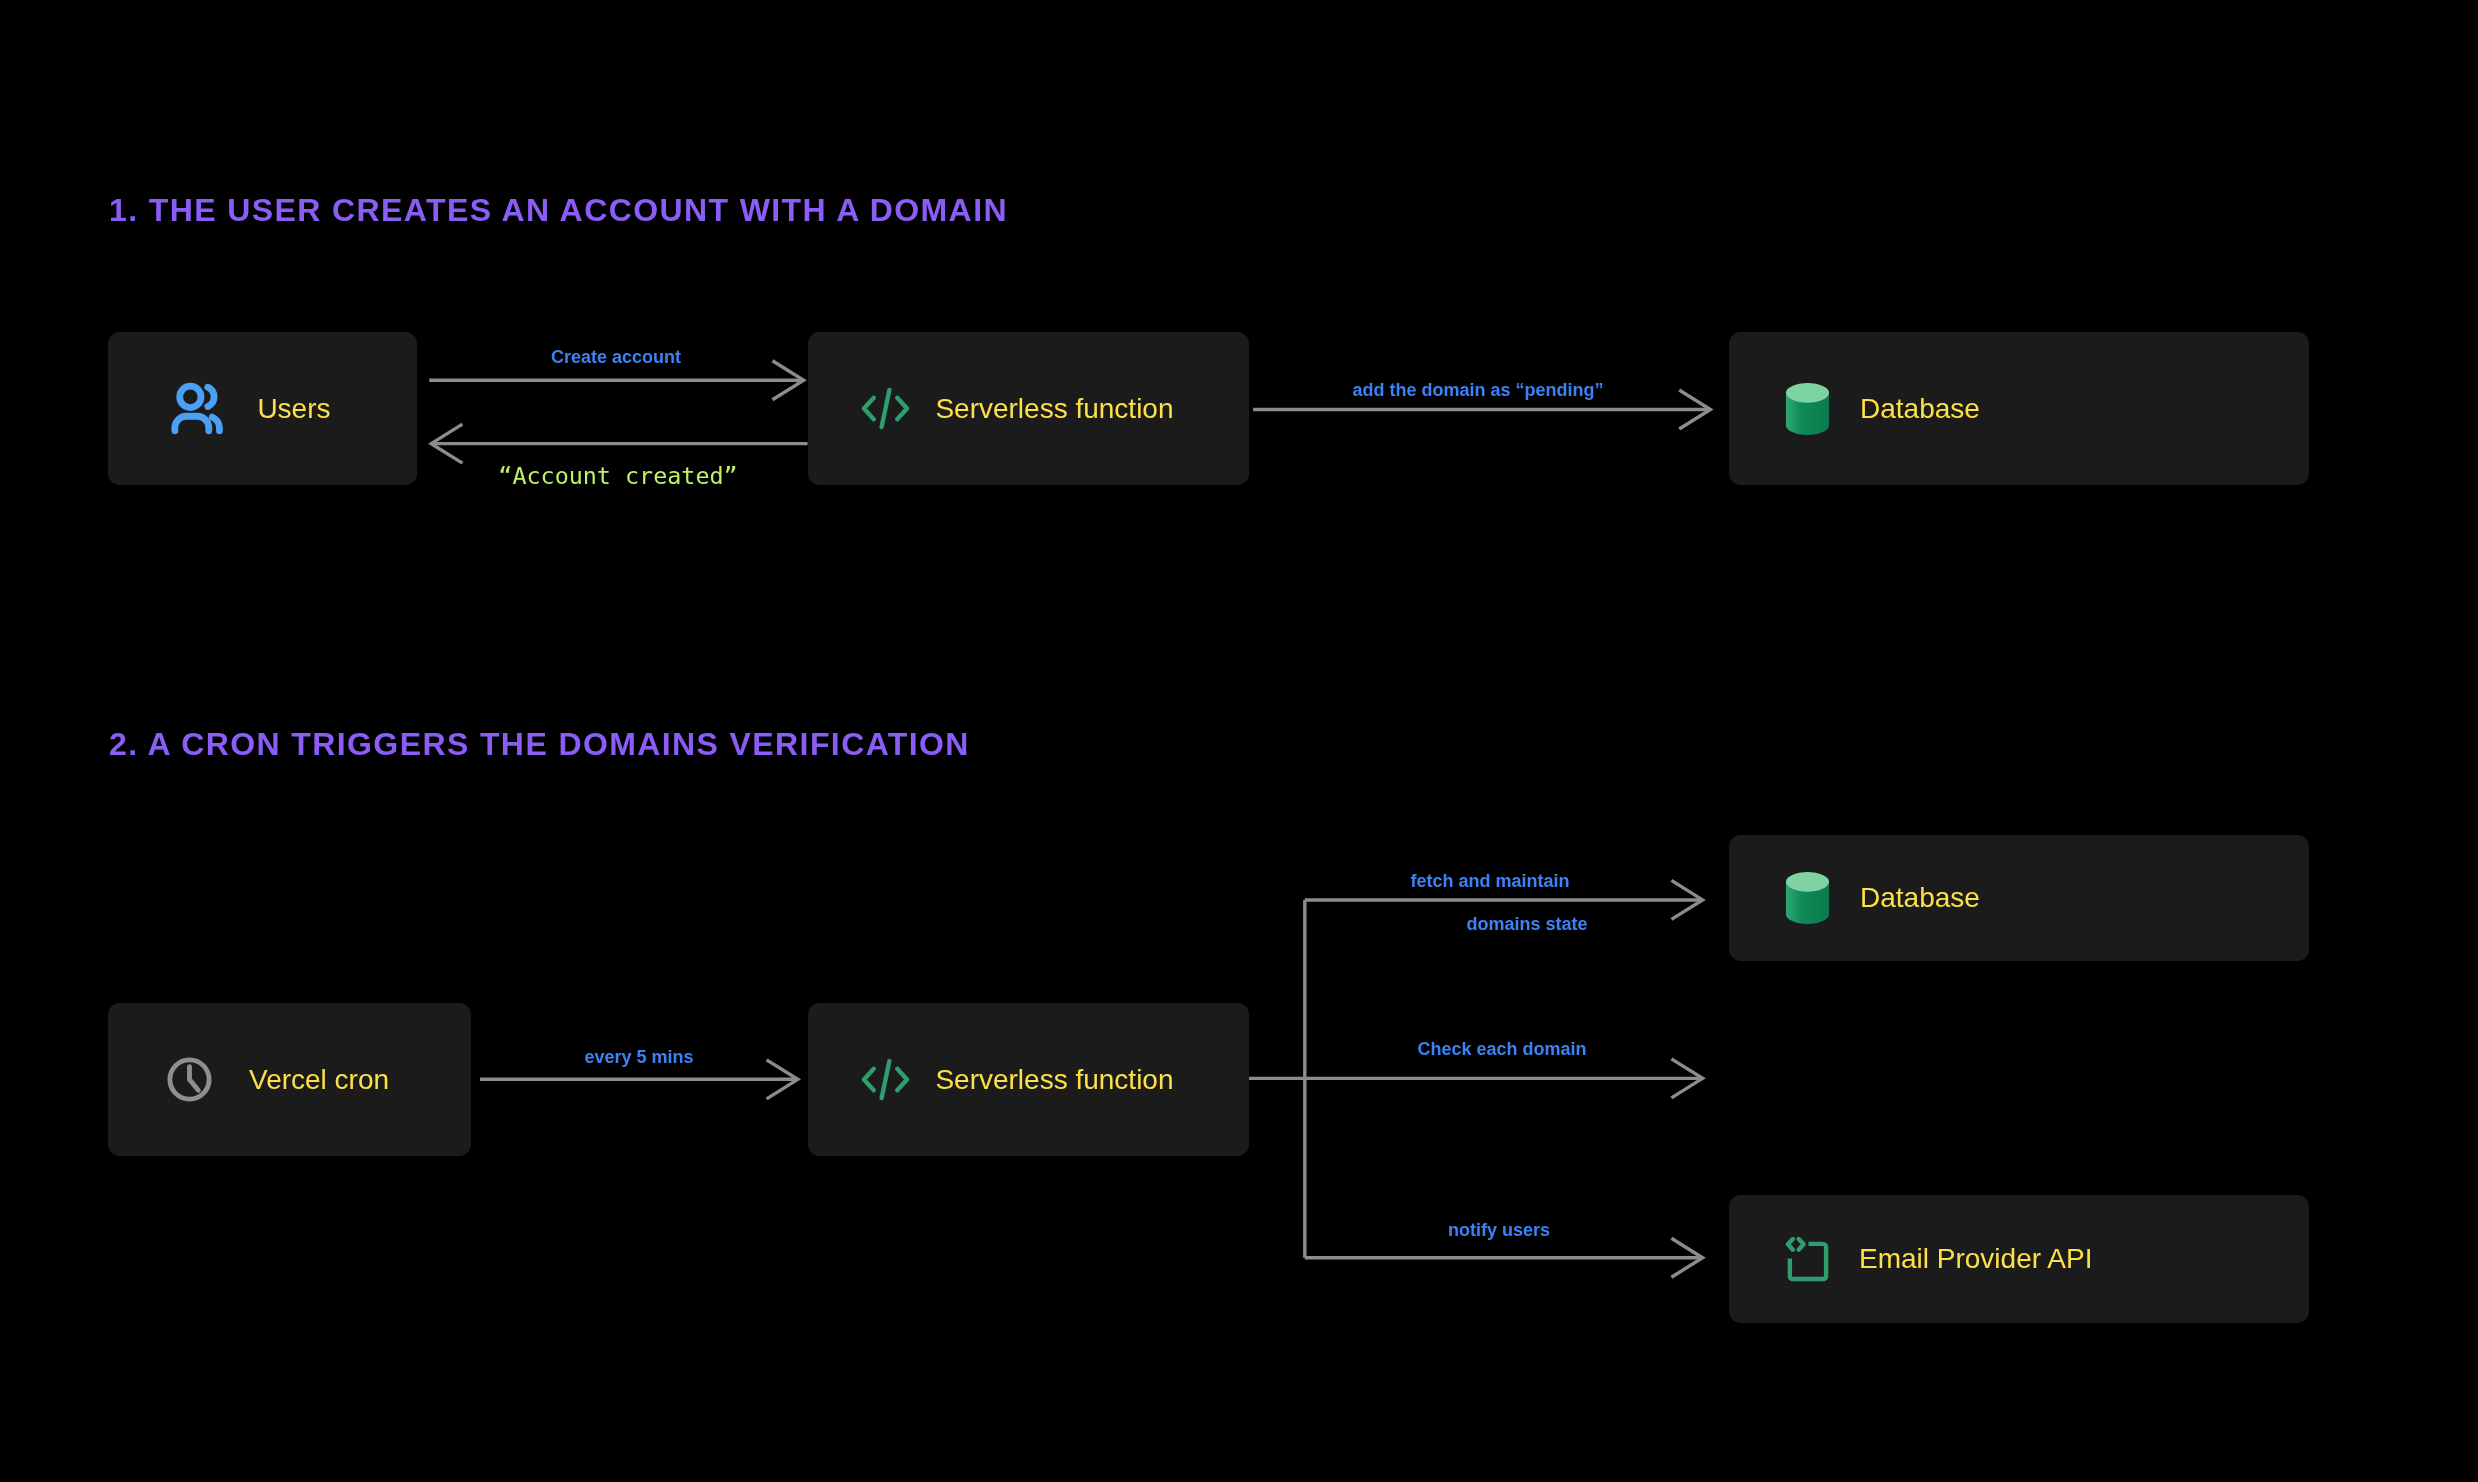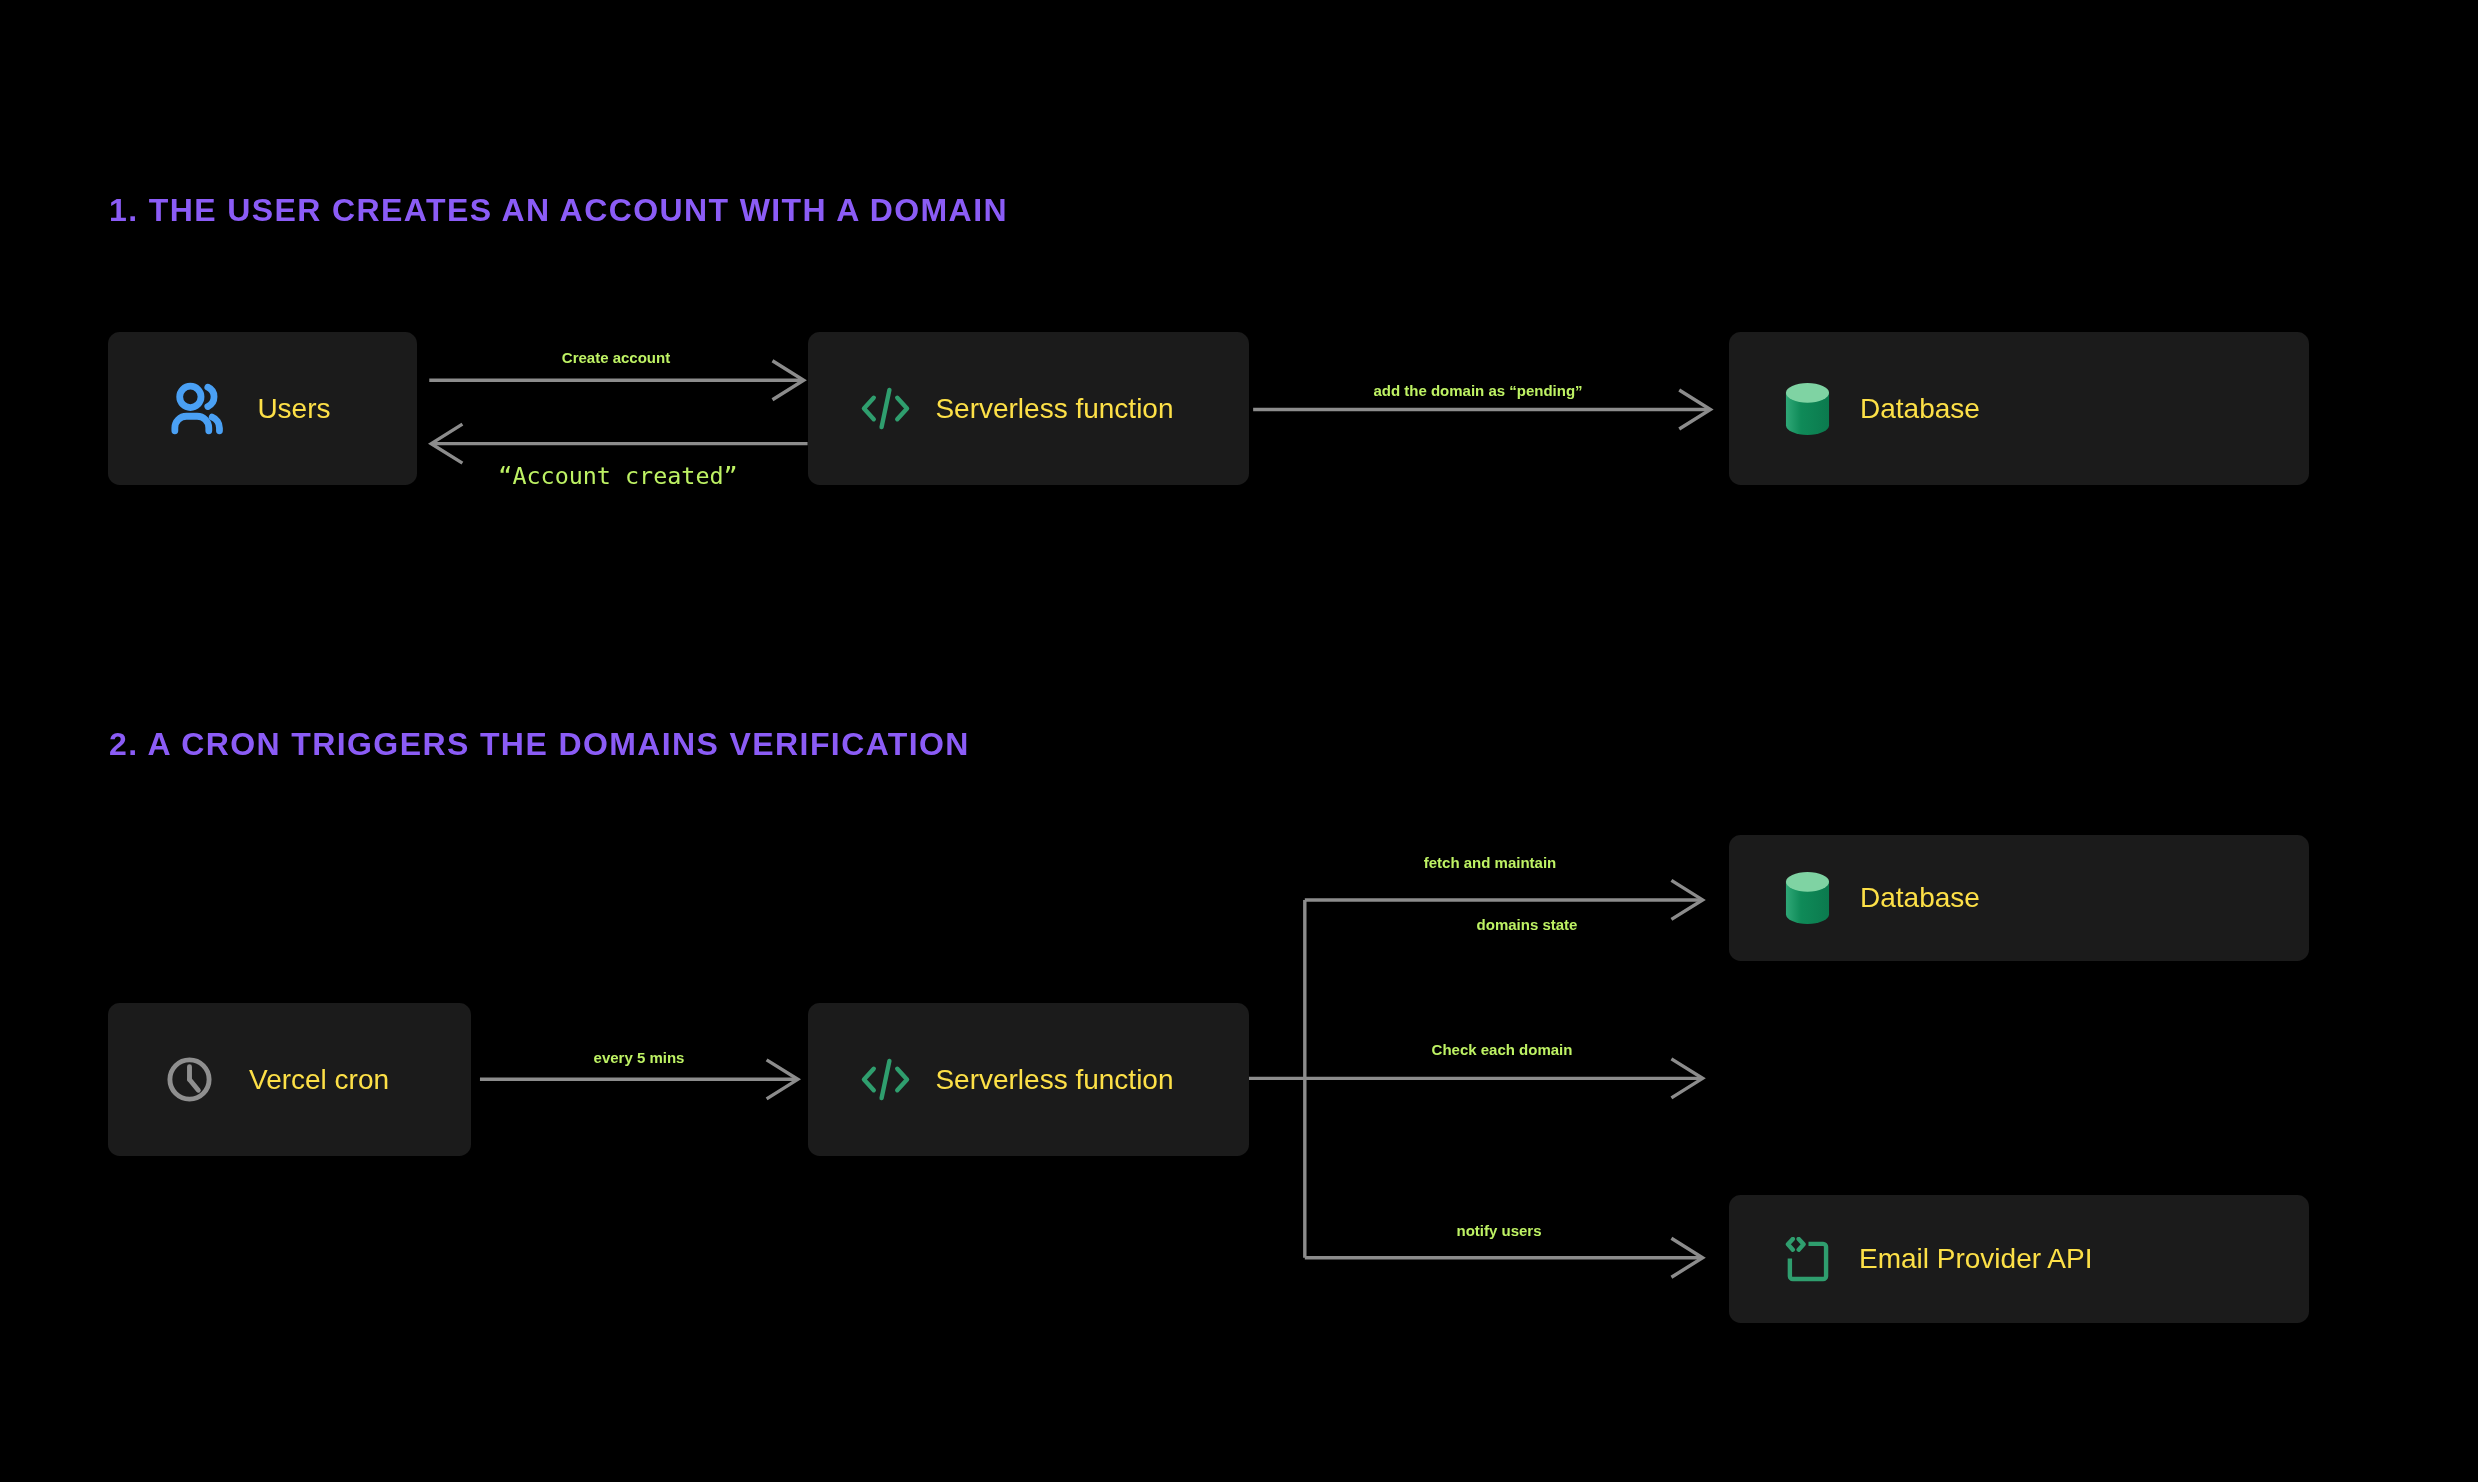--- a/index.html
+++ b/index.html
@@ -27,28 +27,28 @@
   #users-box      {left:108px;  top:332px;  width:309px; height:153px; padding-left:62px; gap:23.4px;}
   #serverless1-box{left:808px;  top:332px;  width:441px; height:153px; padding-left:51px; gap:23.4px;}
   #db1-box        {left:1729px; top:332px;  width:580px; height:153px; padding-left:55px; gap:29px;}
   #cron-box       {left:108px;  top:1003px; width:363px; height:153px; padding-left:57px; gap:35px;}
   #serverless2-box{left:808px;  top:1003px; width:441px; height:153px; padding-left:51px; gap:23.4px;}
   #db2-box        {left:1729px; top:835px;  width:580px; height:126px; padding-left:55px; gap:29px;}
   #dns-box        {left:1729px; top:1016px; width:580px; height:126px; padding-left:55px; gap:29px;}
   #email-box      {left:1729px; top:1195px; width:580px; height:128px; padding-left:55px; gap:29px;}
   .edge-label{
     position:absolute;transform:translate(-50%,-50%);
-    font-size:15px;font-weight:600;color:#bef264;white-space:nowrap;
+    font-size:18px;font-weight:600;color:#3b82f6;white-space:nowrap;
   }
   #lbl-create-account {left:616px;  top:357px;}
   #lbl-account-created{left:618px;  top:476px;
     font-family:"DejaVu Sans Mono", monospace;font-weight:400;font-size:23.4px;color:#bef264;}
   #lbl-add-domain     {left:1478px; top:390px;}
   #lbl-every5         {left:639px;  top:1057px;}
-  #lbl-fetch1         {left:1490px; top:862px;}
+  #lbl-fetch1         {left:1490px; top:881px;}
   #lbl-fetch2         {left:1490px; top:924px;margin-left:37px;}
   #lbl-check          {left:1502px; top:1049px;}
   #lbl-notify         {left:1499px; top:1230px;}
 </style>
 </head>
 <body>
 
 <div style="position:absolute;inset:0;">
 
   <svg class="wires" viewBox="0 0 2541 1520" aria-hidden="true">

